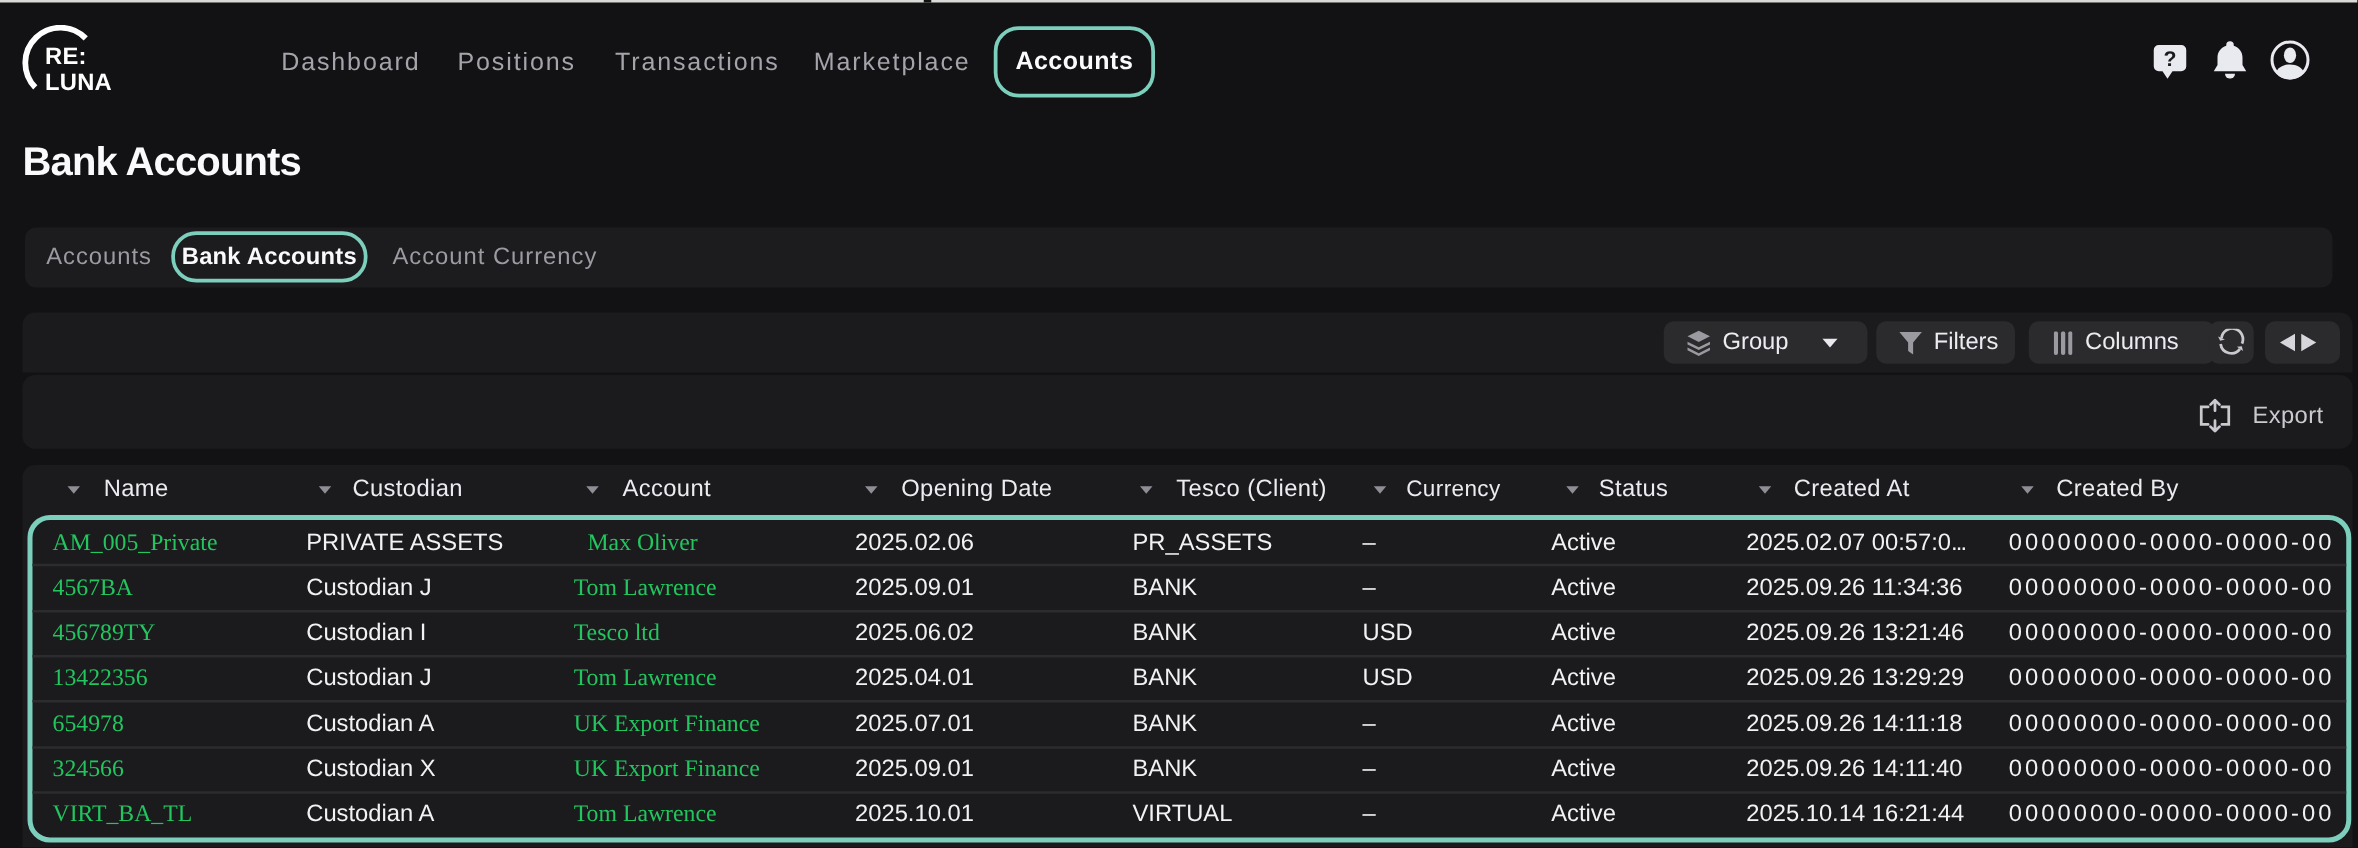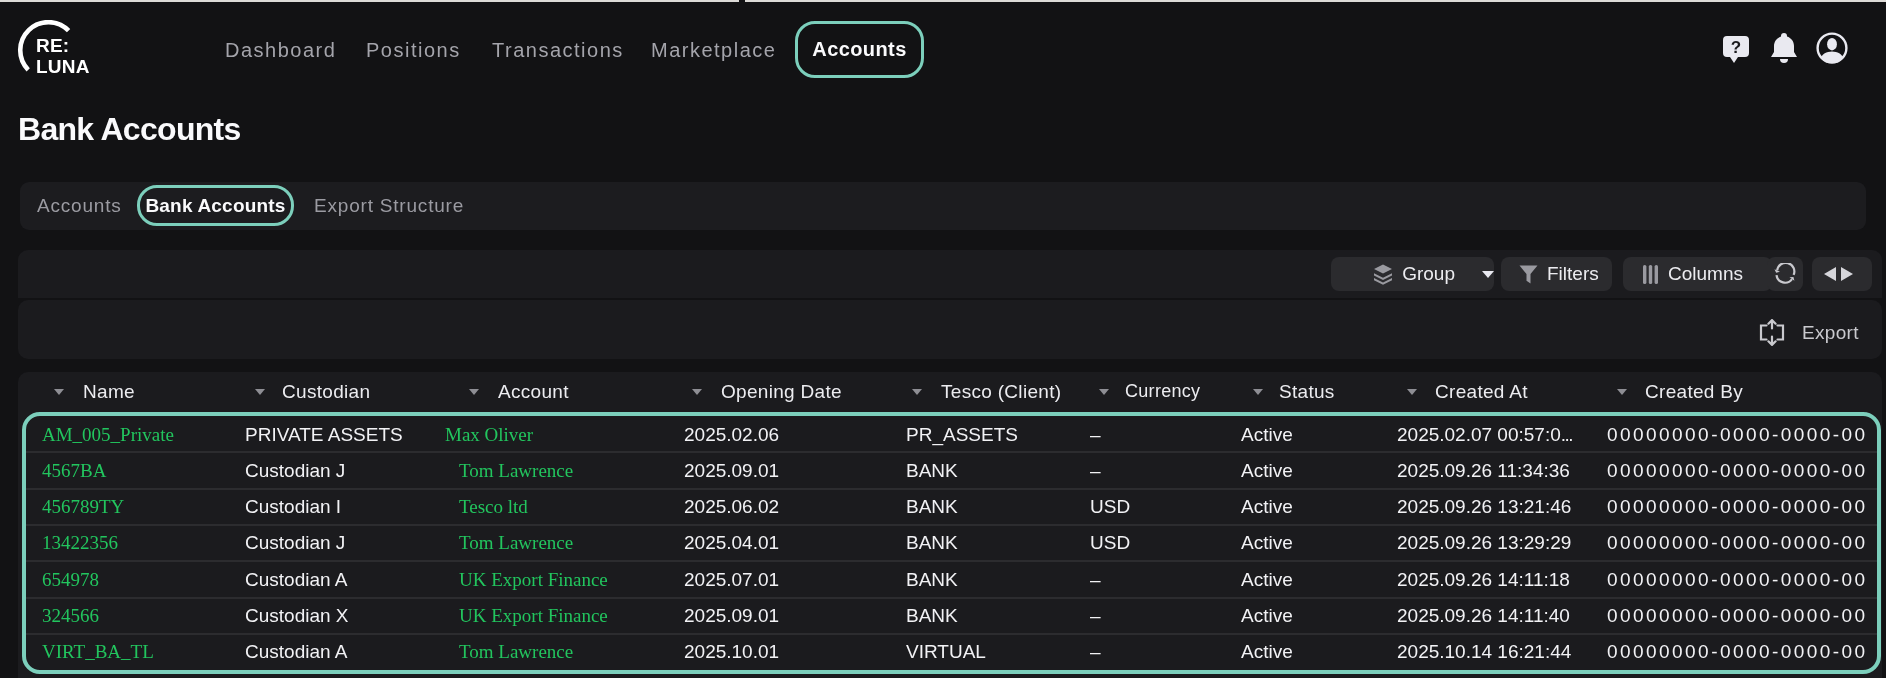--- a/index.html
+++ b/index.html
@@ -54,26 +54,26 @@
     <path d="M16 19.5 c5.5 0 10 2.8 11.3 6.6 a14.4 14.4 0 0 1-22.6 0 c1.3-3.8 5.8-6.6 11.3-6.6 z" fill="#E9E9F0"></path>
   </svg>
 
   <div class="abs" style="left:18px;top:111px;font-size:32px;font-weight:bold;color:#FAFAFC;letter-spacing:-0.7px;">Bank Accounts</div>
 
   <div class="abs" style="left:20px;top:182px;width:1846px;height:48px;background:#1C1C1F;border-radius:9px;"></div>
   <div class="abs" style="left:37px;top:195px;font-size:19px;color:#9B9BA2;letter-spacing:0.8px;">Accounts</div>
   <div class="abs" style="left:137px;top:185px;width:157px;height:41px;border:3.5px solid #7CCFBC;border-radius:20px;display:flex;align-items:center;justify-content:center;">
     <span style="color:#FAFAFC;font-size:19px;font-weight:bold;letter-spacing:0.2px;">Bank Accounts</span>
   </div>
-  <div class="abs" style="left:314px;top:195px;font-size:19px;color:#9B9BA2;letter-spacing:0.8px;">Export Structure</div>
+  <div class="abs" style="left:314px;top:195px;font-size:19px;color:#9B9BA2;letter-spacing:0.8px;">Account Currency</div>
 
   <div class="panel" style="top:250px;height:48px;border-radius:10px 10px 0 0;"></div>
 
 
-  <div class="btn" style="left:1331px;width:163px;justify-content:flex-end;">
+  <div class="btn" style="left:1331px;width:163px;">
     <svg style="margin-left:18px;" width="20" height="21" viewBox="0 0 20 21">
       <path d="M10 0.5 L19 5 L10 9.5 L1 5 Z" fill="#9A9AA0"></path>
       <path d="M1 9.3 L10 13.8 L19 9.3 L19 11.5 L10 16 L1 11.5 Z" fill="#9A9AA0"></path>
       <path d="M1 14 L10 18.5 L19 14 L19 16.2 L10 20.7 L1 16.2 Z" fill="#9A9AA0"></path>
     </svg>
     <span style="margin-left:9px;">Group</span>
     <span style="margin-left:27px;width:0;height:0;border-left:6.5px solid transparent;border-right:6.5px solid transparent;border-top:7.5px solid #E9E9F0;"></span>
   </div>
 
   <div class="btn" style="left:1501px;width:111px;">
@@ -138,21 +138,21 @@
     <span class="hdrarrow abs" style="left:1407px;top:389px;"></span>
     <div class="abs" style="left:1435px;top:381px;color:#ECECF0;font-size:19px;letter-spacing:0.3px;">Created At</div>
     <span class="hdrarrow abs" style="left:1617px;top:389px;"></span>
     <div class="abs" style="left:1645px;top:381px;color:#ECECF0;font-size:19px;letter-spacing:0.3px;">Created By</div>
 
   <div class="abs" style="left:22px;top:412px;width:1859px;height:262px;border:4px solid #7CCFBC;border-radius:18px;"></div>
 
   <div class="abs" style="left:0;top:416px;width:1886px;height:254px;">
       <div class="cell lnk" style="left:42px;top:7.5px;">AM_005_Private</div>
       <div class="cell" style="left:245px;top:7.5px;">PRIVATE ASSETS</div>
-      <div class="cell lnk" style="left:445px;top:7.5px;text-align:center;">Max Oliver</div>
+      <div class="cell lnk" style="left:470px;top:7.5px;text-align:center;">Max Oliver</div>
       <div class="cell" style="left:684px;top:7.5px;">2025.02.06</div>
       <div class="cell" style="left:906px;top:7.5px;">PR_ASSETS</div>
       <div class="cell" style="left:1090px;top:7.5px;">–</div>
       <div class="cell" style="left:1241px;top:7.5px;">Active</div>
       <div class="cell" style="left:1397px;top:7.5px;text-align:right;">2025.02.07 00:57:0<span style="letter-spacing:-1.5px">...</span></div>
       <div class="cell" style="left:1607px;top:7.5px;letter-spacing:2.45px;">00000000-0000-0000-00</div>
       <div class="cell lnk" style="left:42px;top:43.8px;">4567BA</div>
       <div class="cell" style="left:245px;top:43.8px;">Custodian J</div>
       <div class="cell lnk" style="left:459px;top:43.8px;">Tom Lawrence</div>
       <div class="cell" style="left:684px;top:43.8px;">2025.09.01</div>

